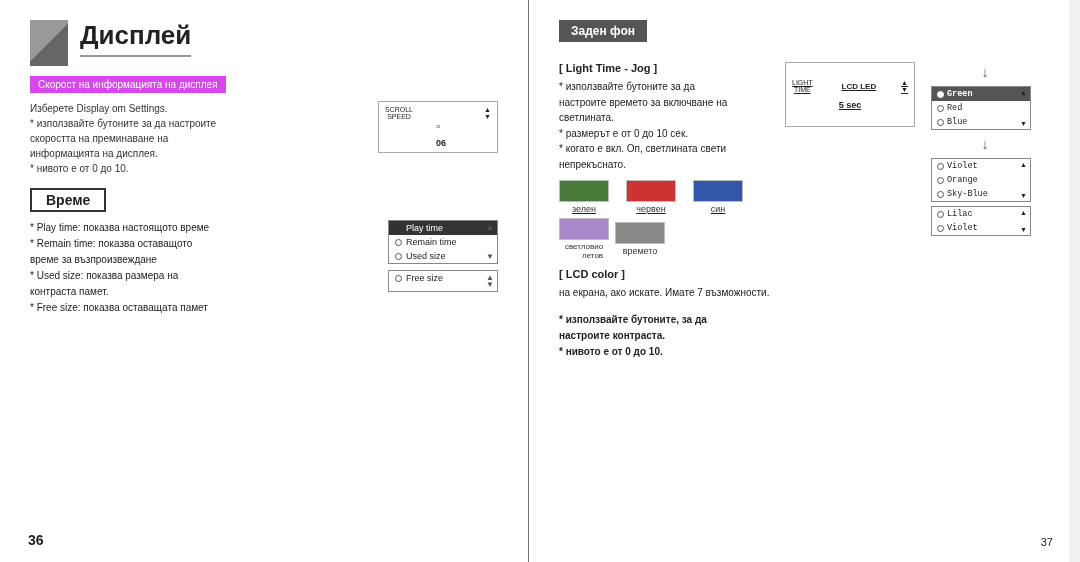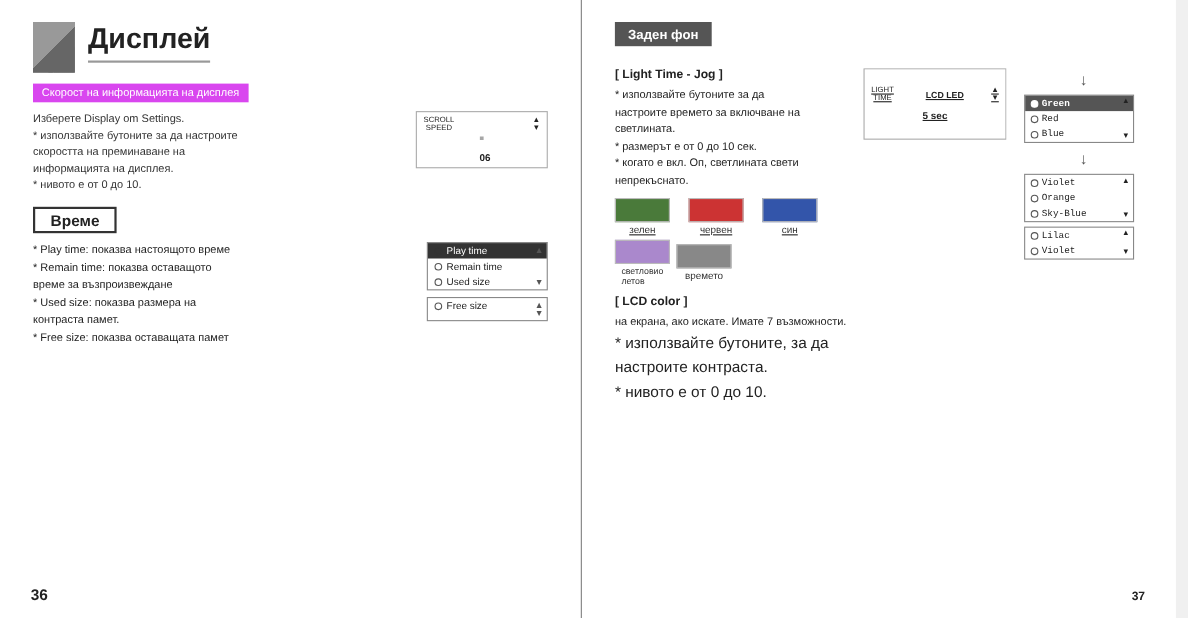--- a/index.html
+++ b/index.html
@@ -35,23 +35,23 @@
     .page-num-left {
       position: absolute;
       bottom: 14px;
       left: 28px;
       font-size: 14px;
       font-weight: bold;
     }
     .page-num-right {
       position: absolute;
       bottom: 14px;
-      right: 28px;
+      right: 16px;
       font-size: 11px;
-      font-weight: bold;
+      font-weight: normal;
     }
 
     
     .title-area {
       display: flex;
       align-items: flex-start;
       margin-bottom: 10px;
     }
     .title-icon {
       width: 38px;
@@ -294,23 +294,24 @@
       right: 3px;
       bottom: 2px;
       font-size: 7px;
     }
 
     .lcd-color-section {
       margin-top: 8px;
     }
 
     .bottom-text {
-      font-size: 14px;
+      font-size: 10px;
       line-height: 1.6;
-      margin-top: 0;
+      margin-top: 12px;
+      font-weight: bold;
     }
 
     .clearfix::after {
       content: '';
       display: table;
       clear: both;
     }
 
     
     .down-arrow-indicator {
@@ -496,21 +497,21 @@
         <div class="swatch-item">
           <div class="swatch-box" style="background:#3355aa;"></div>
           <span class="swatch-label">син</span>
         </div>
       </div>
 
 
       <div style="display:flex;gap:6px;margin-bottom:6px;align-items:center;">
         <div class="swatch-item">
           <div class="swatch-box" style="background:#aa88cc;"></div>
-          <span class="swatch-label" style="white-space:pre-line;text-align:left;font-size:8px;">светловио
+          <span class="swatch-label" style="white-space:pre-line;text-align:right;font-size:8px;">светловио
 летов</span>
         </div>
         <div class="swatch-item">
           <div class="swatch-box" style="background:#888888;"></div>
           <span class="swatch-label">времето</span>
         </div>
       </div>
 
       <div class="lcd-color-section">
         <div class="subsection-title">[ LCD color ]</div>

